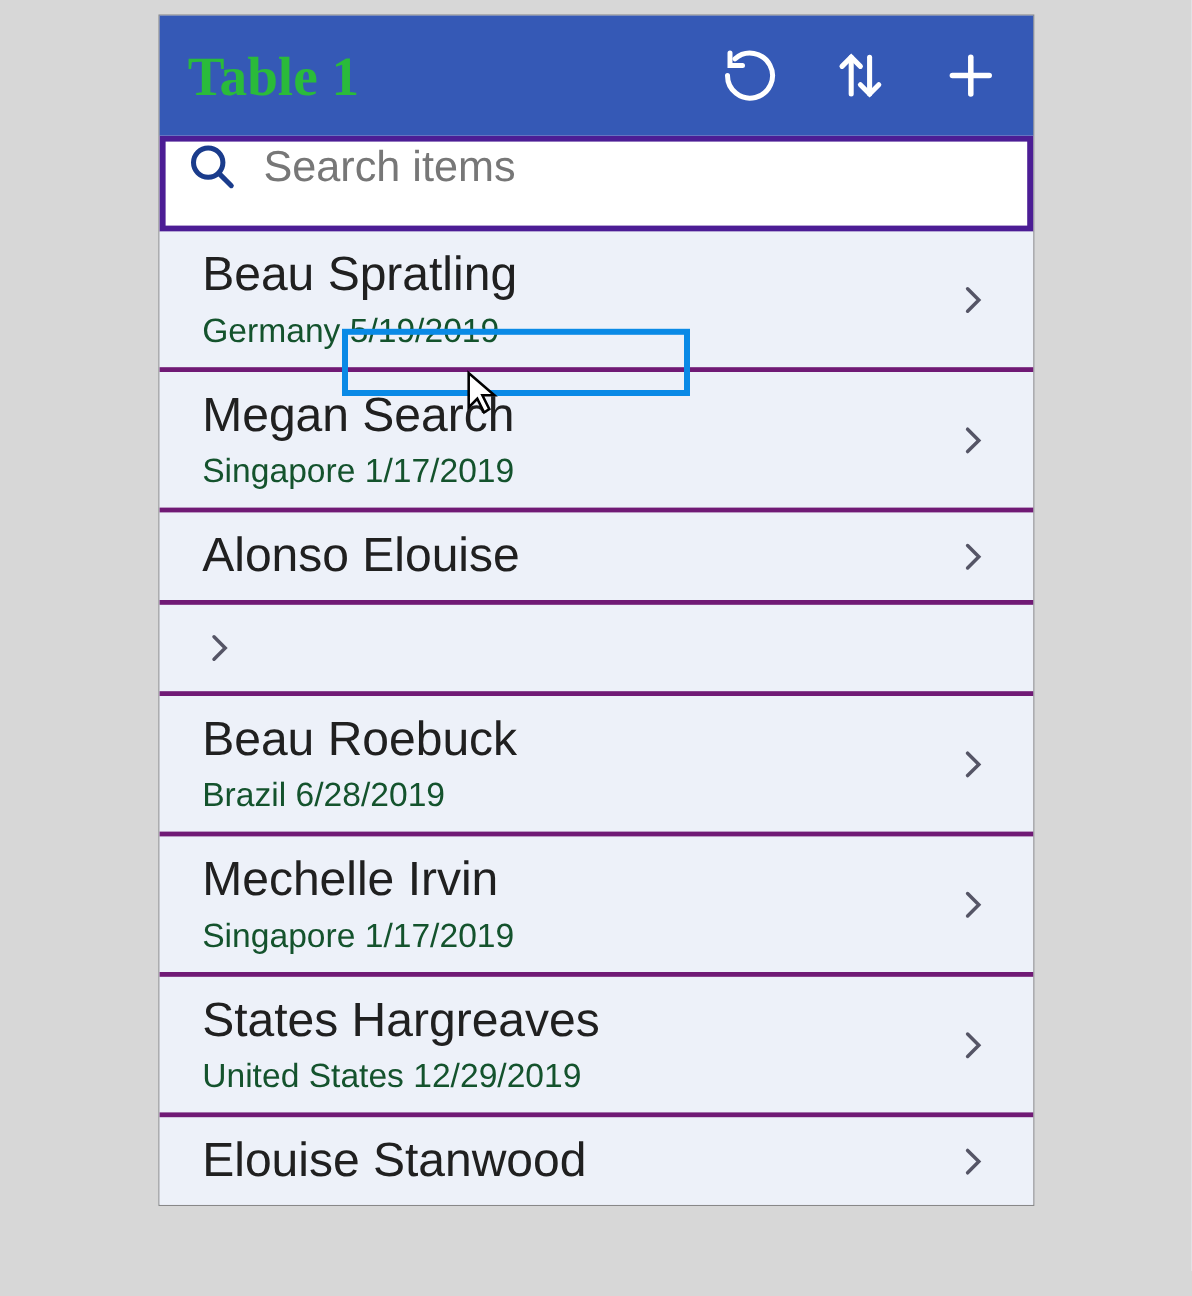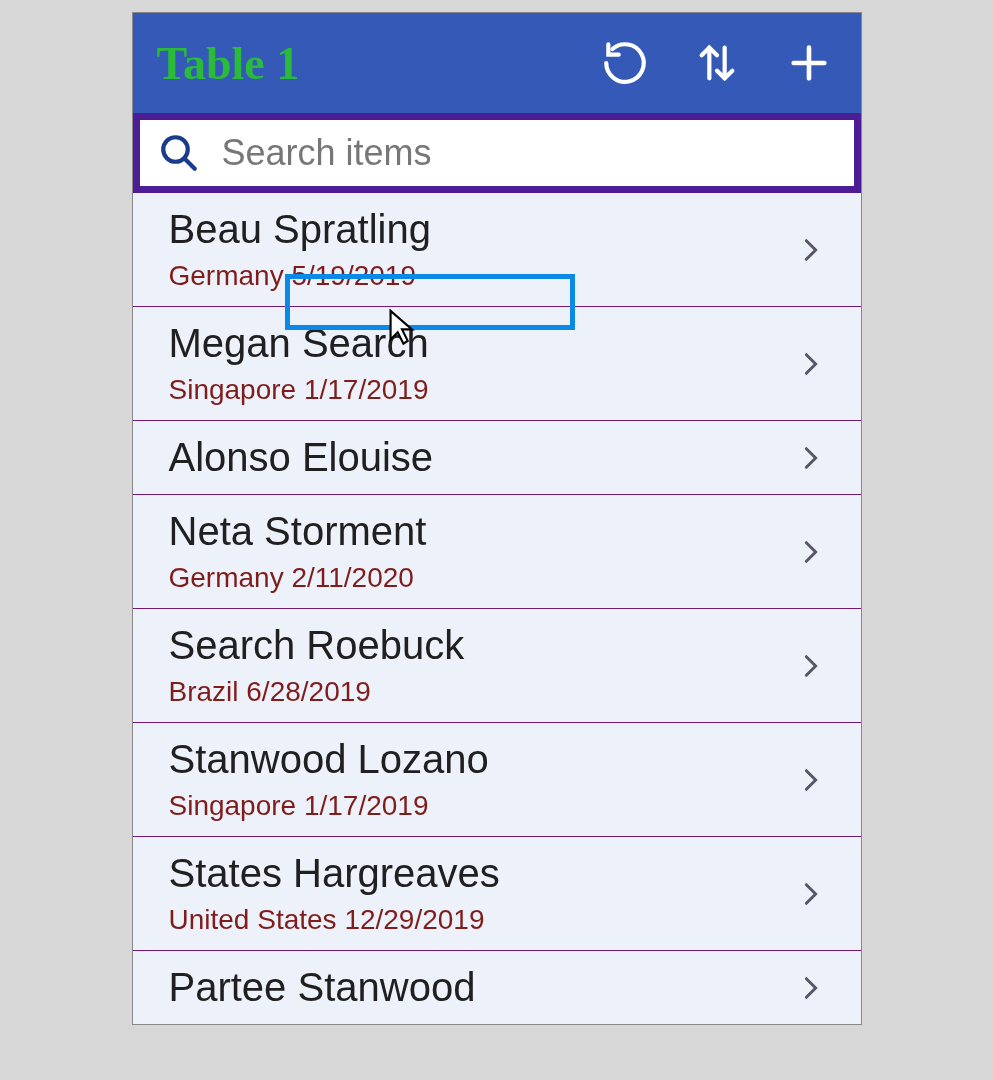--- a/index.html
+++ b/index.html
@@ -40,56 +40,56 @@
     width: 56px;
     height: 56px;
     display: flex;
     align-items: center;
     justify-content: center;
     cursor: pointer;
     color: #ffffff;
   }
   .search-bar {
     background: #ffffff;
-    border: 7px solid #4c1d95;
+    border: 5px solid #4c1d95;
     height: 80px;
     display: flex;
-    align-items: center;
+    align-items: flex-start;
     padding: 0 18px;
     margin: 0;
   }
   .search-bar svg { flex-shrink: 0; }
   .search-input {
     border: none;
     outline: none;
     font-size: 36px;
     color: #333;
     margin-left: 22px;
     width: 100%;
     background: transparent;
   }
   .search-input::placeholder { color: #777; }
   .list { background: #edf1f9; }
   .row {
-    border-bottom: 1px solid #701a75;
+    border-bottom: 4px solid #701a75;
     padding: 14px 36px 14px 36px;
     display: flex;
     align-items: center;
     cursor: pointer;
     position: relative;
   }
   .row-text { flex: 1; }
   .row-name {
     font-size: 40px;
     color: #202020;
     font-weight: 400;
   }
   .row-sub {
     font-size: 28px;
-    color: #7f1d1d;
+    color: #14532d;
     margin-top: 8px;
   }
   .chev { flex-shrink: 0; }
   .highlight-box {
     position: absolute;
     border: 5px solid #0a8ae6;
     left: 153px;
     top: 262px;
     width: 290px;
     height: 56px;
@@ -164,58 +164,54 @@
     </div>
     <div class="row">
       <div class="row-text">
         <div class="row-name">Alonso Elouise</div>
       </div>
       <svg class="chev" width="28" height="44" viewBox="0 0 24 24" fill="none" stroke="#556" stroke-width="2.5" stroke-linecap="round">
             <polyline points="8 4 16 12 8 20"></polyline>
           </svg>
     </div>
     <div class="row">
-      <div class="row-text">
-        <div class="row-name">Neta Storment</div>
-        <div class="row-sub">Germany 2/11/2020</div>
-      </div>
-      <svg class="chev" width="28" height="44" viewBox="0 0 24 24" fill="none" stroke="#556" stroke-width="2.5" stroke-linecap="round">
-            <polyline points="8 4 16 12 8 20"></polyline>
-          </svg>
-    </div>
-    <div class="row">
-      <div class="row-text">
-        <div class="row-name">Search Roebuck</div>
+      <svg class="chev" width="28" height="44" viewBox="0 0 24 24" fill="none" stroke="#556" stroke-width="2.5" stroke-linecap="round">
+            <polyline points="8 4 16 12 8 20"></polyline>
+          </svg>
+    </div>
+    <div class="row">
+      <div class="row-text">
+        <div class="row-name">Beau Roebuck</div>
         <div class="row-sub">Brazil 6/28/2019</div>
       </div>
       <svg class="chev" width="28" height="44" viewBox="0 0 24 24" fill="none" stroke="#556" stroke-width="2.5" stroke-linecap="round">
             <polyline points="8 4 16 12 8 20"></polyline>
           </svg>
     </div>
     <div class="row">
       <div class="row-text">
-        <div class="row-name">Stanwood Lozano</div>
+        <div class="row-name">Mechelle Irvin</div>
         <div class="row-sub">Singapore 1/17/2019</div>
       </div>
       <svg class="chev" width="28" height="44" viewBox="0 0 24 24" fill="none" stroke="#556" stroke-width="2.5" stroke-linecap="round">
             <polyline points="8 4 16 12 8 20"></polyline>
           </svg>
     </div>
     <div class="row">
       <div class="row-text">
         <div class="row-name">States Hargreaves</div>
         <div class="row-sub">United States 12/29/2019</div>
       </div>
       <svg class="chev" width="28" height="44" viewBox="0 0 24 24" fill="none" stroke="#556" stroke-width="2.5" stroke-linecap="round">
             <polyline points="8 4 16 12 8 20"></polyline>
           </svg>
     </div>
     <div class="row" style="border-bottom:none;">
       <div class="row-text">
-        <div class="row-name">Partee Stanwood</div>
+        <div class="row-name">Elouise Stanwood</div>
 
       </div>
       <svg class="chev" width="28" height="44" viewBox="0 0 24 24" fill="none" stroke="#556" stroke-width="2.5" stroke-linecap="round">
             <polyline points="8 4 16 12 8 20"></polyline>
           </svg>
     </div>
   </div>
 </div>
 
 <div class="highlight-box"></div>

